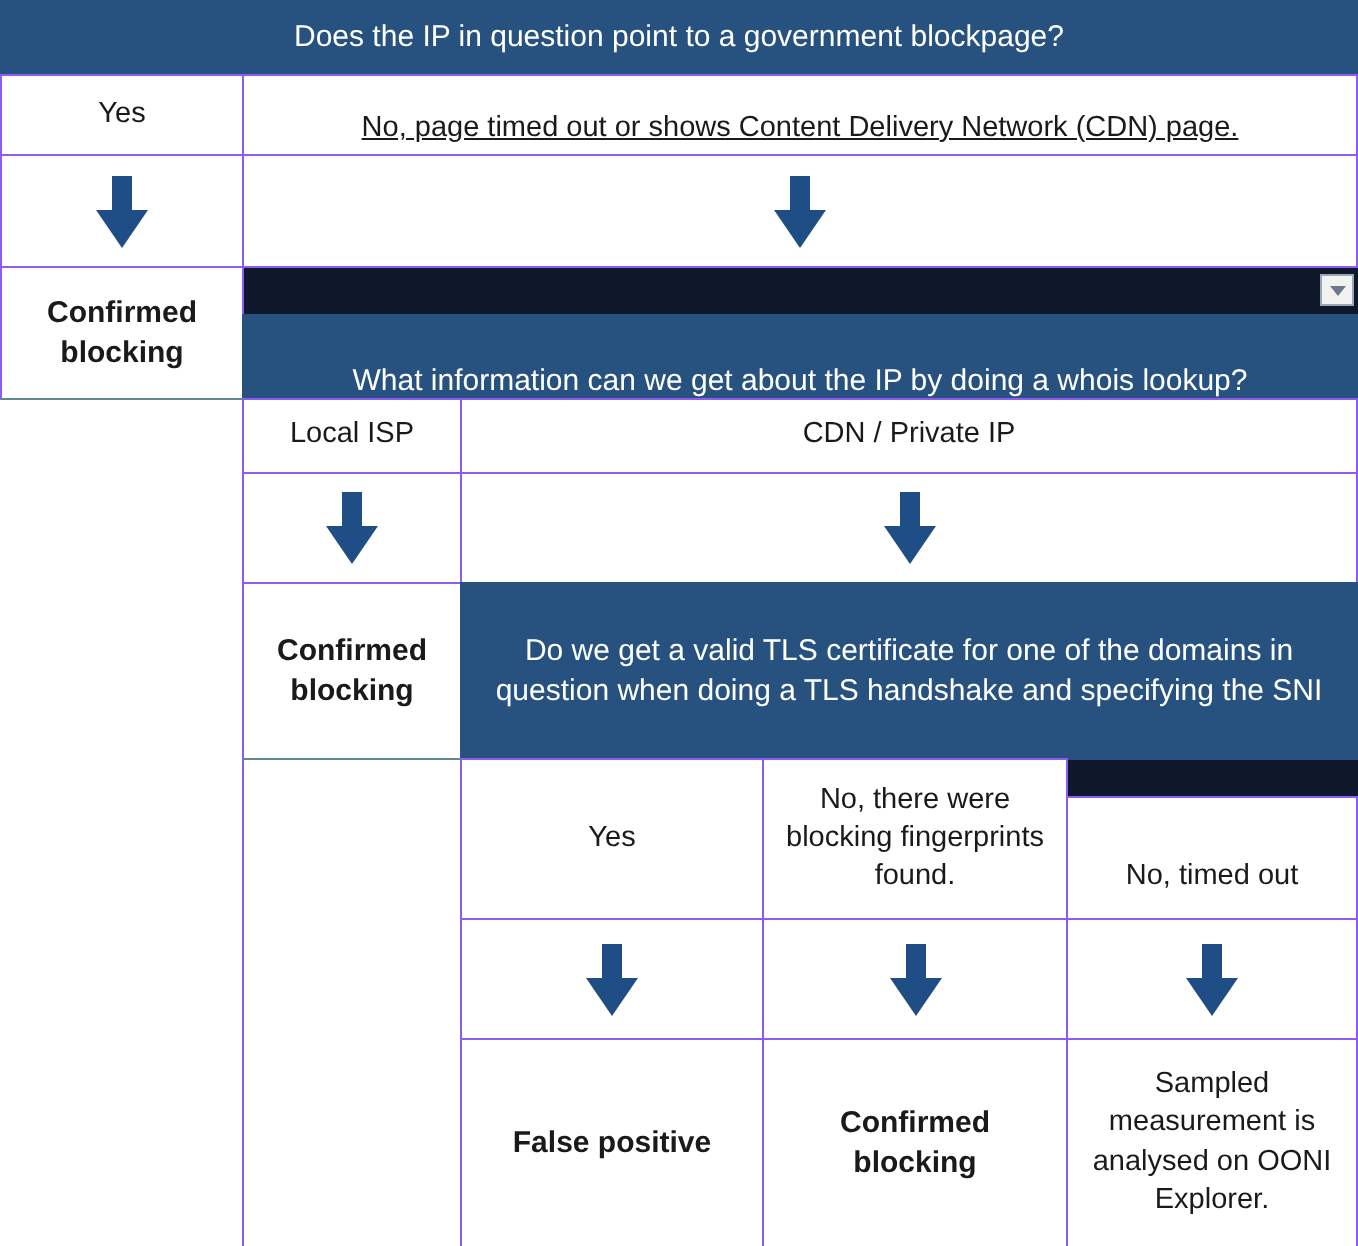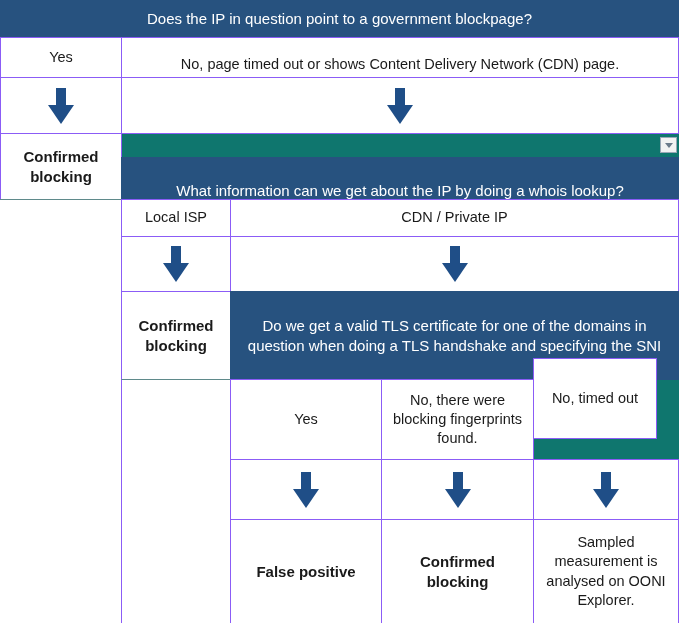--- a/index.html
+++ b/index.html
@@ -11,21 +11,21 @@
     font-family: "Liberation Sans", sans-serif;
     width: 679px;
     height: 623px;
     overflow: hidden;
   }
 
   #flowchart {
     position: relative;
     width: 679px;
     height: 623px;
-    background: #0f766e;
+    background: #0f172a;
   }
 
   
   .cell {
     position: absolute;
     box-sizing: border-box;
     display: flex;
     align-items: center;
     justify-content: center;
     text-align: center;
@@ -119,21 +119,21 @@
 
 <div id="flowchart">
 
   <div class="cell banner" style="left:0px; top:0px; width:679px; height:38px;">
     <span>Does the IP in question point to a government blockpage?</span>
   </div>
 
   <div class="cell" style="left:0px; top:37px; width:122px; height:41px;">
     <span>Yes</span>
   </div>
-  <div class="cell" style="left:121px; top:37px; width:558px; height:55px;">
+  <div class="cell" style="left:121px; top:37px; width:558px; height:55px;text-decoration:underline;">
     <span>No, page timed out or shows Content Delivery Network (CDN) page.</span>
   </div>
 
   <div class="cell arrowcell" style="left:0px; top:77px; width:122px; height:57px;">
     <span class="arrow">
       <span class="shaft"></span>
         <span class="head"></span>
     </span>
   </div>
   <div class="cell arrowcell" style="left:121px; top:77px; width:558px; height:57px;">
@@ -185,21 +185,21 @@
 
   <div class="cell blank" style="left:121px; top:379px; width:110px; height:244px; border-top:1px solid #5f8a8b; border-bottom:none;">
   </div>
 
   <div class="cell" style="left:230px; top:379px; width:152px; height:81px;">
     <span>Yes</span>
   </div>
   <div class="cell" style="left:381px; top:379px; width:153px; height:81px;">
     <span>No, there were blocking fingerprints found.</span>
   </div>
-  <div class="cell" style="left:533px; top:358px; width:124px; height:81px;">
+  <div class="cell" style="left:533px; top:398px; width:146px; height:81px;">
     <span>No, timed out</span>
   </div>
 
   <div class="cell arrowcell" style="left:230px; top:459px; width:152px; height:61px;">
     <span class="arrow">
       <span class="shaft"></span>
         <span class="head"></span>
     </span>
   </div>
   <div class="cell arrowcell" style="left:381px; top:459px; width:153px; height:61px;">

